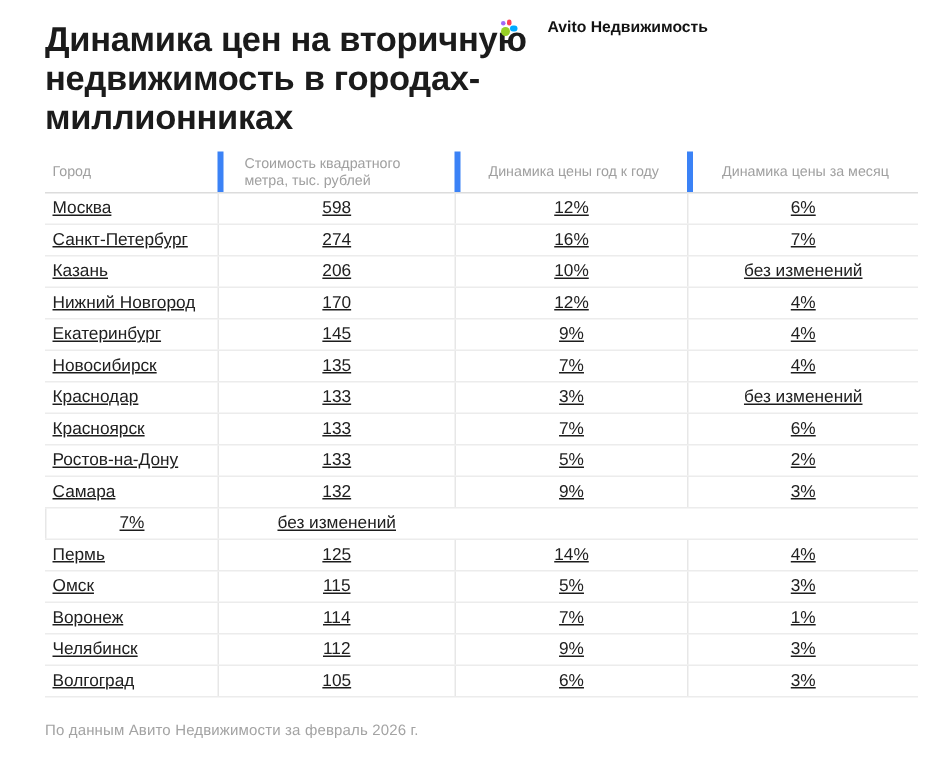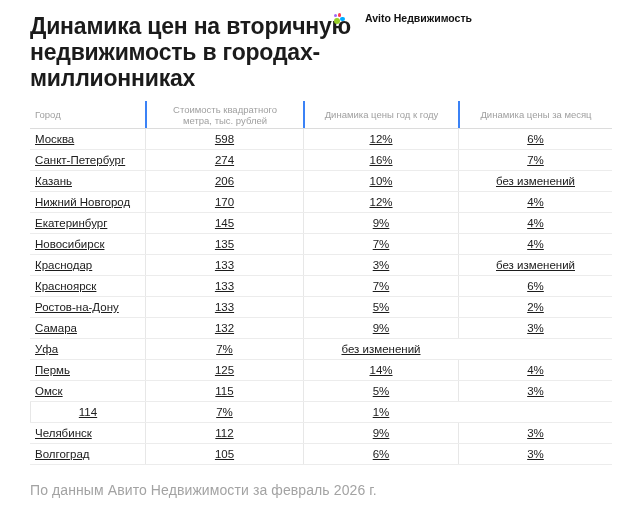--- a/index.html
+++ b/index.html
@@ -33,35 +33,35 @@
   .logo-text { font-size:10.5px; font-weight:700; color:#121212; letter-spacing:0; white-space:nowrap; }
 
   .table { position:absolute; left:30px; top:101px; width:582px; }
   .thead, .row {
     display:grid;
     grid-template-columns:115px 158px 155px 154px;
   }
   .thead { height:28px; border-bottom:1px solid #dcdcdc; }
   .th {
     display:flex; align-items:center; justify-content:center;
-    text-align:center; font-size:9.5px; line-height:11px;
-    color:#a0a0a0; border-left:2px solid #3b82f6; padding:0 14px;
+    font-size:9.5px; line-height:11px;
+    color:#a0a0a0; border-left:4px solid #3b82f6; padding:0 14px;
   }
   .th.first { border-left:none; justify-content:flex-start; text-align:left; padding:0 0 0 5px; }
   .row { height:21px; border-bottom:1px solid #ececec;text-decoration:underline; }
   .td {
     display:flex; align-items:center; justify-content:center;
     font-size:11.5px; color:#202020; letter-spacing:0;
   }
   .td.first { justify-content:flex-start; padding-left:5px; border-left:none; }
   .td.mid { border-left:1px solid #e7e7e7;text-align:center; }
 
   .footnote {
     position:absolute; left:30px; top:482px;
-    font-size:14px; color:#a3a3a3; letter-spacing:0.1px;
+    font-size:10px; color:#a3a3a3; letter-spacing:0.1px;
   }
 </style>
 </head>
 <body>
 
 <div class="page">
 
   <div class="title">Динамика цен на вторичную
 недвижимость в городах-
 миллионниках</div>
@@ -139,37 +139,37 @@
       <div class="td mid">5%</div>
       <div class="td mid">2%</div>
     </div>
     <div class="row">
       <div class="td first">Самара</div>
       <div class="td mid">132</div>
       <div class="td mid">9%</div>
       <div class="td mid">3%</div>
     </div>
     <div class="row">
-      <div class="td first">Уфа</div>
       <div class="td mid">7%</div>
       <div class="td mid">без изменений</div>
     </div>
     <div class="row">
       <div class="td first">Пермь</div>
       <div class="td mid">125</div>
       <div class="td mid">14%</div>
       <div class="td mid">4%</div>
     </div>
     <div class="row">
       <div class="td first">Омск</div>
       <div class="td mid">115</div>
       <div class="td mid">5%</div>
       <div class="td mid">3%</div>
     </div>
     <div class="row">
+      <div class="td first">Воронеж</div>
       <div class="td mid">114</div>
       <div class="td mid">7%</div>
       <div class="td mid">1%</div>
     </div>
     <div class="row">
       <div class="td first">Челябинск</div>
       <div class="td mid">112</div>
       <div class="td mid">9%</div>
       <div class="td mid">3%</div>
     </div>

